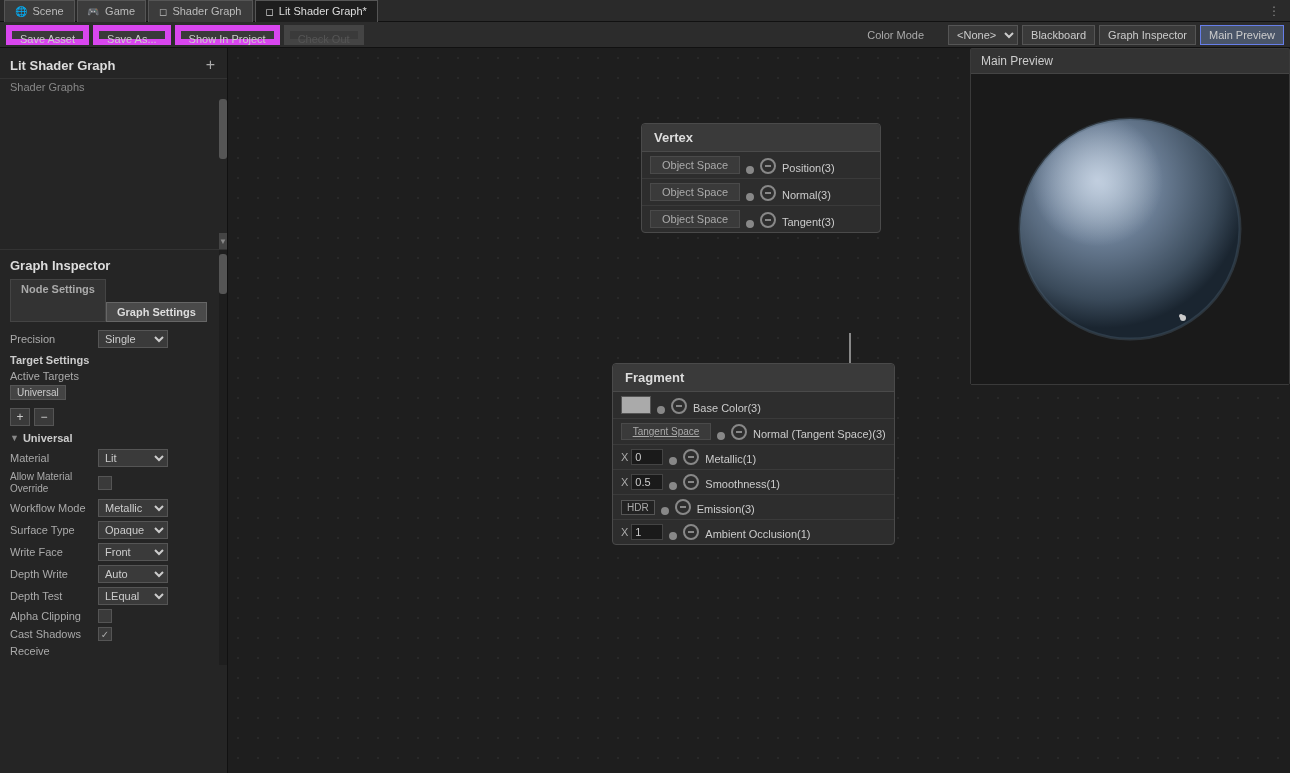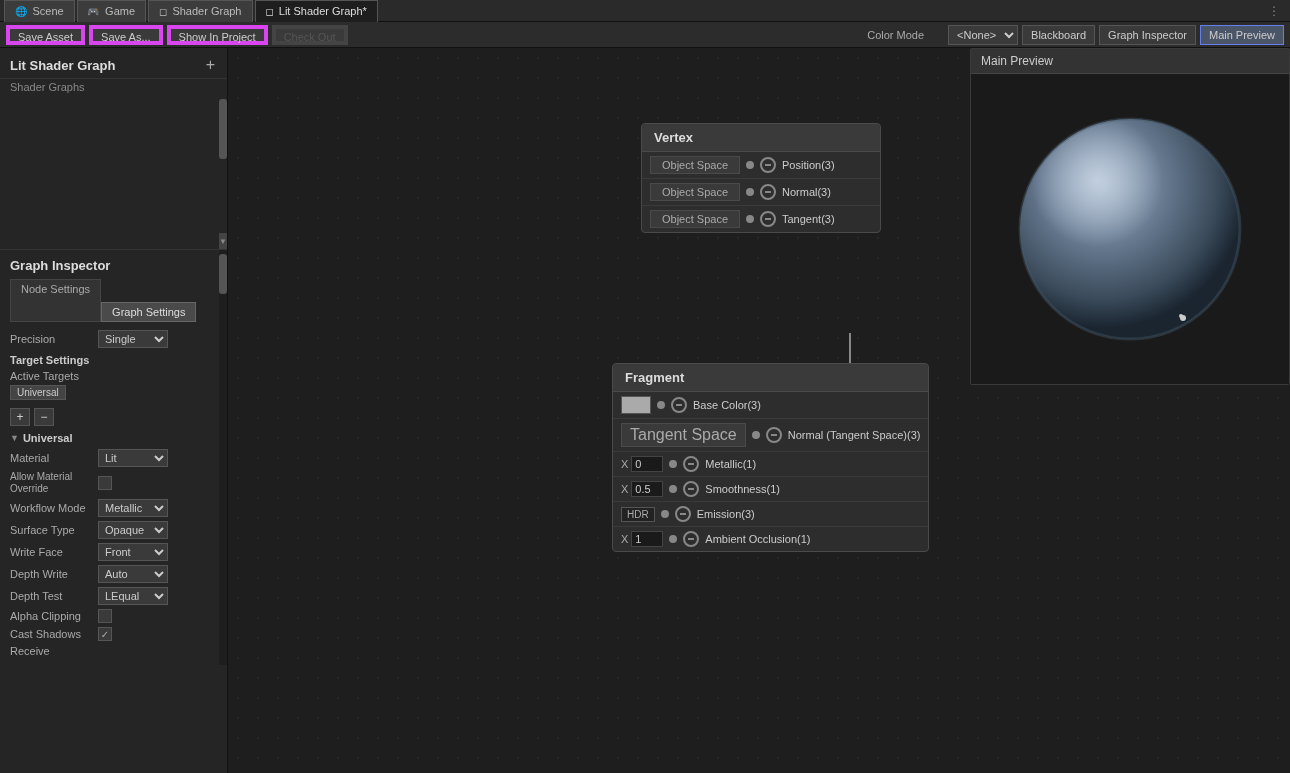--- a/index.html
+++ b/index.html
@@ -54,21 +54,21 @@
       display: flex;
       align-items: center;
       background: #2c2c2c;
       height: 26px;
       border-bottom: 1px solid #111;
       padding: 0 6px;
       gap: 4px;
     }
     .toolbar-btn {
       background: #3a3a3a;
-      border: 4px solid #d946ef;
+      border: 6px solid #d946ef;
       color: #ccc;
       font-size: 11px;
       padding: 2px 8px;
       height: 20px;
       cursor: pointer;
     }
     .toolbar-btn:disabled { color: #555; border-color: #444; }
     .toolbar-spacer { flex: 1; }
     .color-mode-label { font-size: 11px; color: #aaa; margin-right: 20px; }
     .color-mode-select {
@@ -176,20 +176,21 @@
       font-size: 13px;
       font-weight: bold;
       color: #ddd;
       margin-bottom: 6px;
     }
 
     .inspector-tabs {
       display: flex;
       gap: 0;
       margin-bottom: 8px;
+      font-weight: bold;
     }
     .inspector-tab {
       padding: 3px 10px;
       font-size: 11px;
       background: #333;
       border: 1px solid #444;
       color: #aaa;
       cursor: pointer;
     }
     .inspector-tab.active {
@@ -320,21 +321,21 @@
       background: #3a3a3a;
       padding: 6px 12px;
       font-size: 13px;
       font-weight: bold;
       color: #ddd;
       border-radius: 4px 4px 0 0;
       border-bottom: 1px solid #4a4a4a;
     }
     .node-port-row {
       display: flex;
-      align-items: center;
+      align-items: flex-end;
       padding: 4px 8px;
       gap: 6px;
       border-bottom: 1px solid #3a3a3a;
     }
     .node-port-row:last-child { border-bottom: none; }
     .port-label-box {
       background: #3a3a3a;
       border: 1px solid #4a4a4a;
       color: #aaa;
       font-size: 11px;
@@ -668,21 +669,21 @@
       <div class="node-port-row">
         <div class="color-swatch" style="background:#aaaaaa;"></div>
         <div class="port-dot filled"></div>
         <div class="port-connector">
           <div class="port-connector-inner"></div>
         </div>
         <span class="port-name">Base Color(3)</span>
       </div>
 
       <div class="node-port-row">
-        <div class="port-label-box" style="font-size:16px;">Tangent Space</div>
+        <div class="port-label-box" style="font-size:10px;text-decoration:underline;">Tangent Space</div>
         <div class="port-dot filled"></div>
         <div class="port-connector">
           <div class="port-connector-inner"></div>
         </div>
         <span class="port-name">Normal (Tangent Space)(3)</span>
       </div>
 
       <div class="node-port-row">
         <div class="x-value">
           <span class="x-label">X</span>

